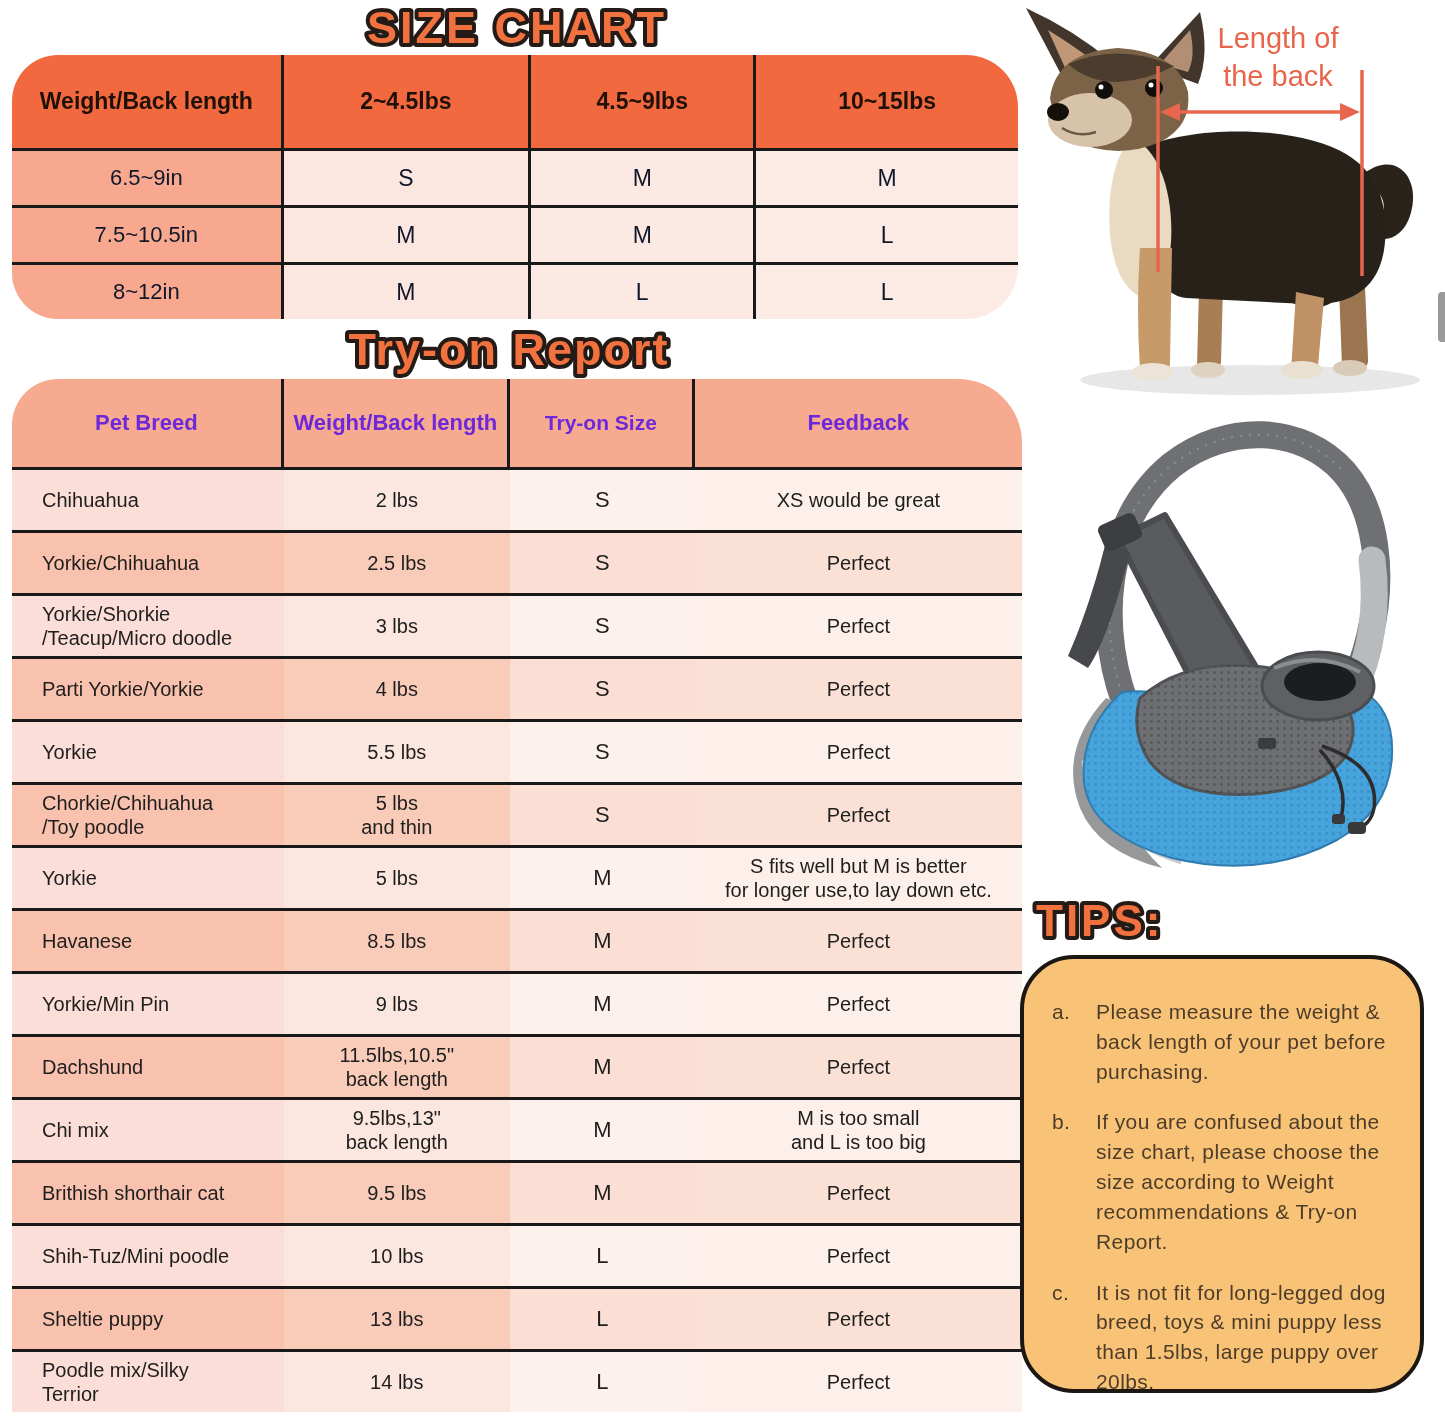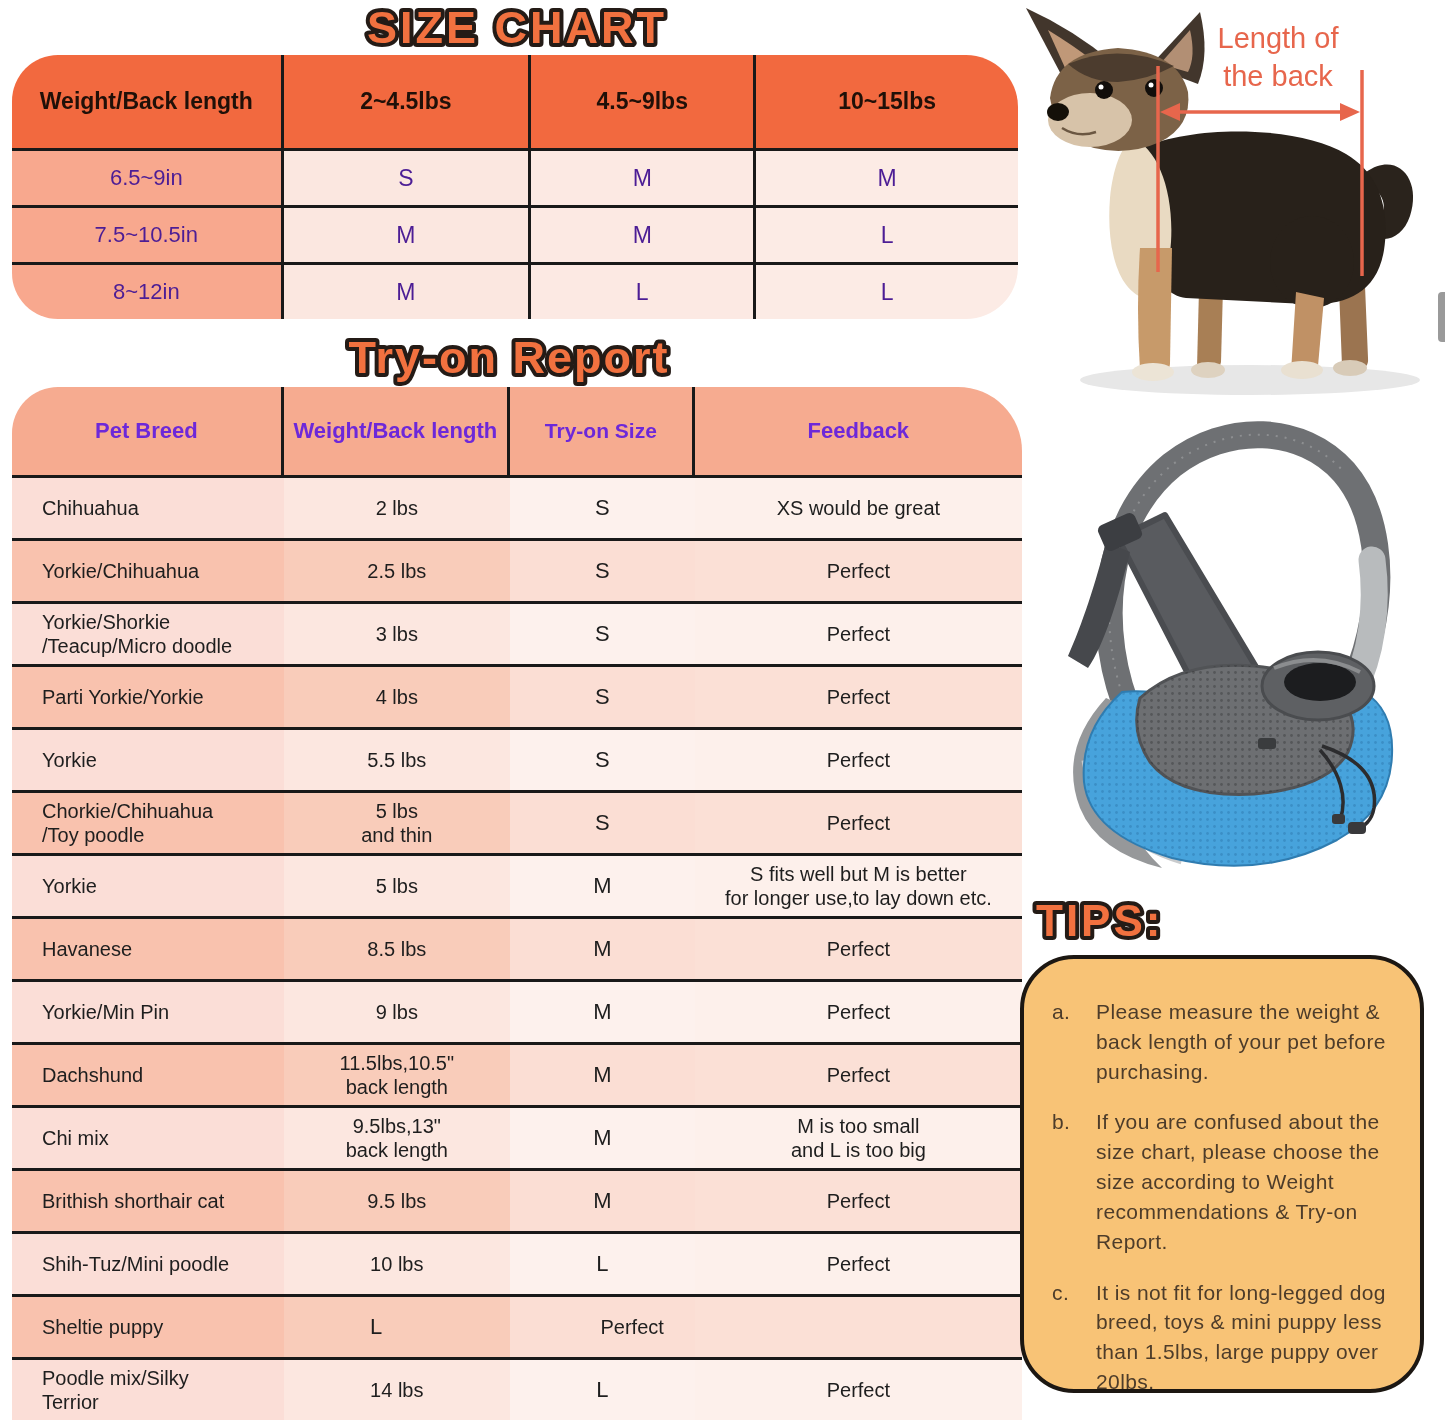--- a/index.html
+++ b/index.html
@@ -16,32 +16,32 @@
     paint-order:stroke; stroke-linejoin:round;
   }
   
   .size-table {
     width:1006px; border-radius:46px 52px 52px 46px; overflow:hidden;
   }
   .s-row { display:flex; width:100%; }
   .s-header { height:93px; background:#f2693f; }
   .s-cell {
     display:flex; align-items:center; justify-content:center; text-align:center;
-    font-size:23px; color:#4c1d95;
+    font-size:23px; color:#0f172a;
   }
   .s-cell:not(:last-child) { border-right:3px solid #191919; }
   .s-header .s-cell { font-weight:bold; color:#201008; }
   .s-c1 { width:27%; } .s-c2 { width:24.6%; } .s-c3 { width:22.4%; } .s-c4 { width:26%; }
   .s-body-row { height:57px; border-top:3px solid #191919; }
   .s-body-row .s-c1 { background:#f8a88e; font-size:22px; }
   .s-body-row .s-c2 { background:#fbe7e0; }
   .s-body-row .s-c3 { background:#fce9e3; }
   .s-body-row .s-c4 { background:#fcebe5; }
   
-  .tryon-title-wrap { margin-top:8px; }
+  .tryon-title-wrap { margin-top:0; }
   .tryon-table {
     width:1010px; height:1033px; border-radius:46px 64px 0 0; overflow:hidden;
     display:flex; flex-direction:column;
   }
   .t-header { display:flex; flex:0 0 88px; background:#f6ab90; }
   .t-header .t-cell { font-weight:bold; font-size:22px; color:#6d28d9; }
   .t-header .t-cell:not(:last-child) { border-right:3px solid #191919; }
   .t-row { display:flex; flex:1 1 0; min-height:0; border-top:3px solid #191919; }
   .t-row.light { background:linear-gradient(90deg,
       #fbded7 0, #fbded7 26.9%, #fce7e0 26.9%, #fce7e0 49.3%,
@@ -224,20 +224,21 @@
 
   <div class="t-row light">
     <div class="t-cell t-c1">Shih-Tuz/Mini poodle</div>
     <div class="t-cell t-c2">10 lbs</div>
     <div class="t-cell t-c3">L</div>
     <div class="t-cell t-c4">Perfect</div>
   </div>
 
   <div class="t-row dark">
     <div class="t-cell t-c1">Sheltie puppy</div>
+    <div class="t-cell t-c2">13 lbs</div>
     <div class="t-cell t-c3">L</div>
     <div class="t-cell t-c4">Perfect</div>
   </div>
 
   <div class="t-row light">
     <div class="t-cell t-c1">Poodle mix/Silky
 Terrior</div>
     <div class="t-cell t-c2">14 lbs</div>
     <div class="t-cell t-c3">L</div>
     <div class="t-cell t-c4">Perfect</div>

